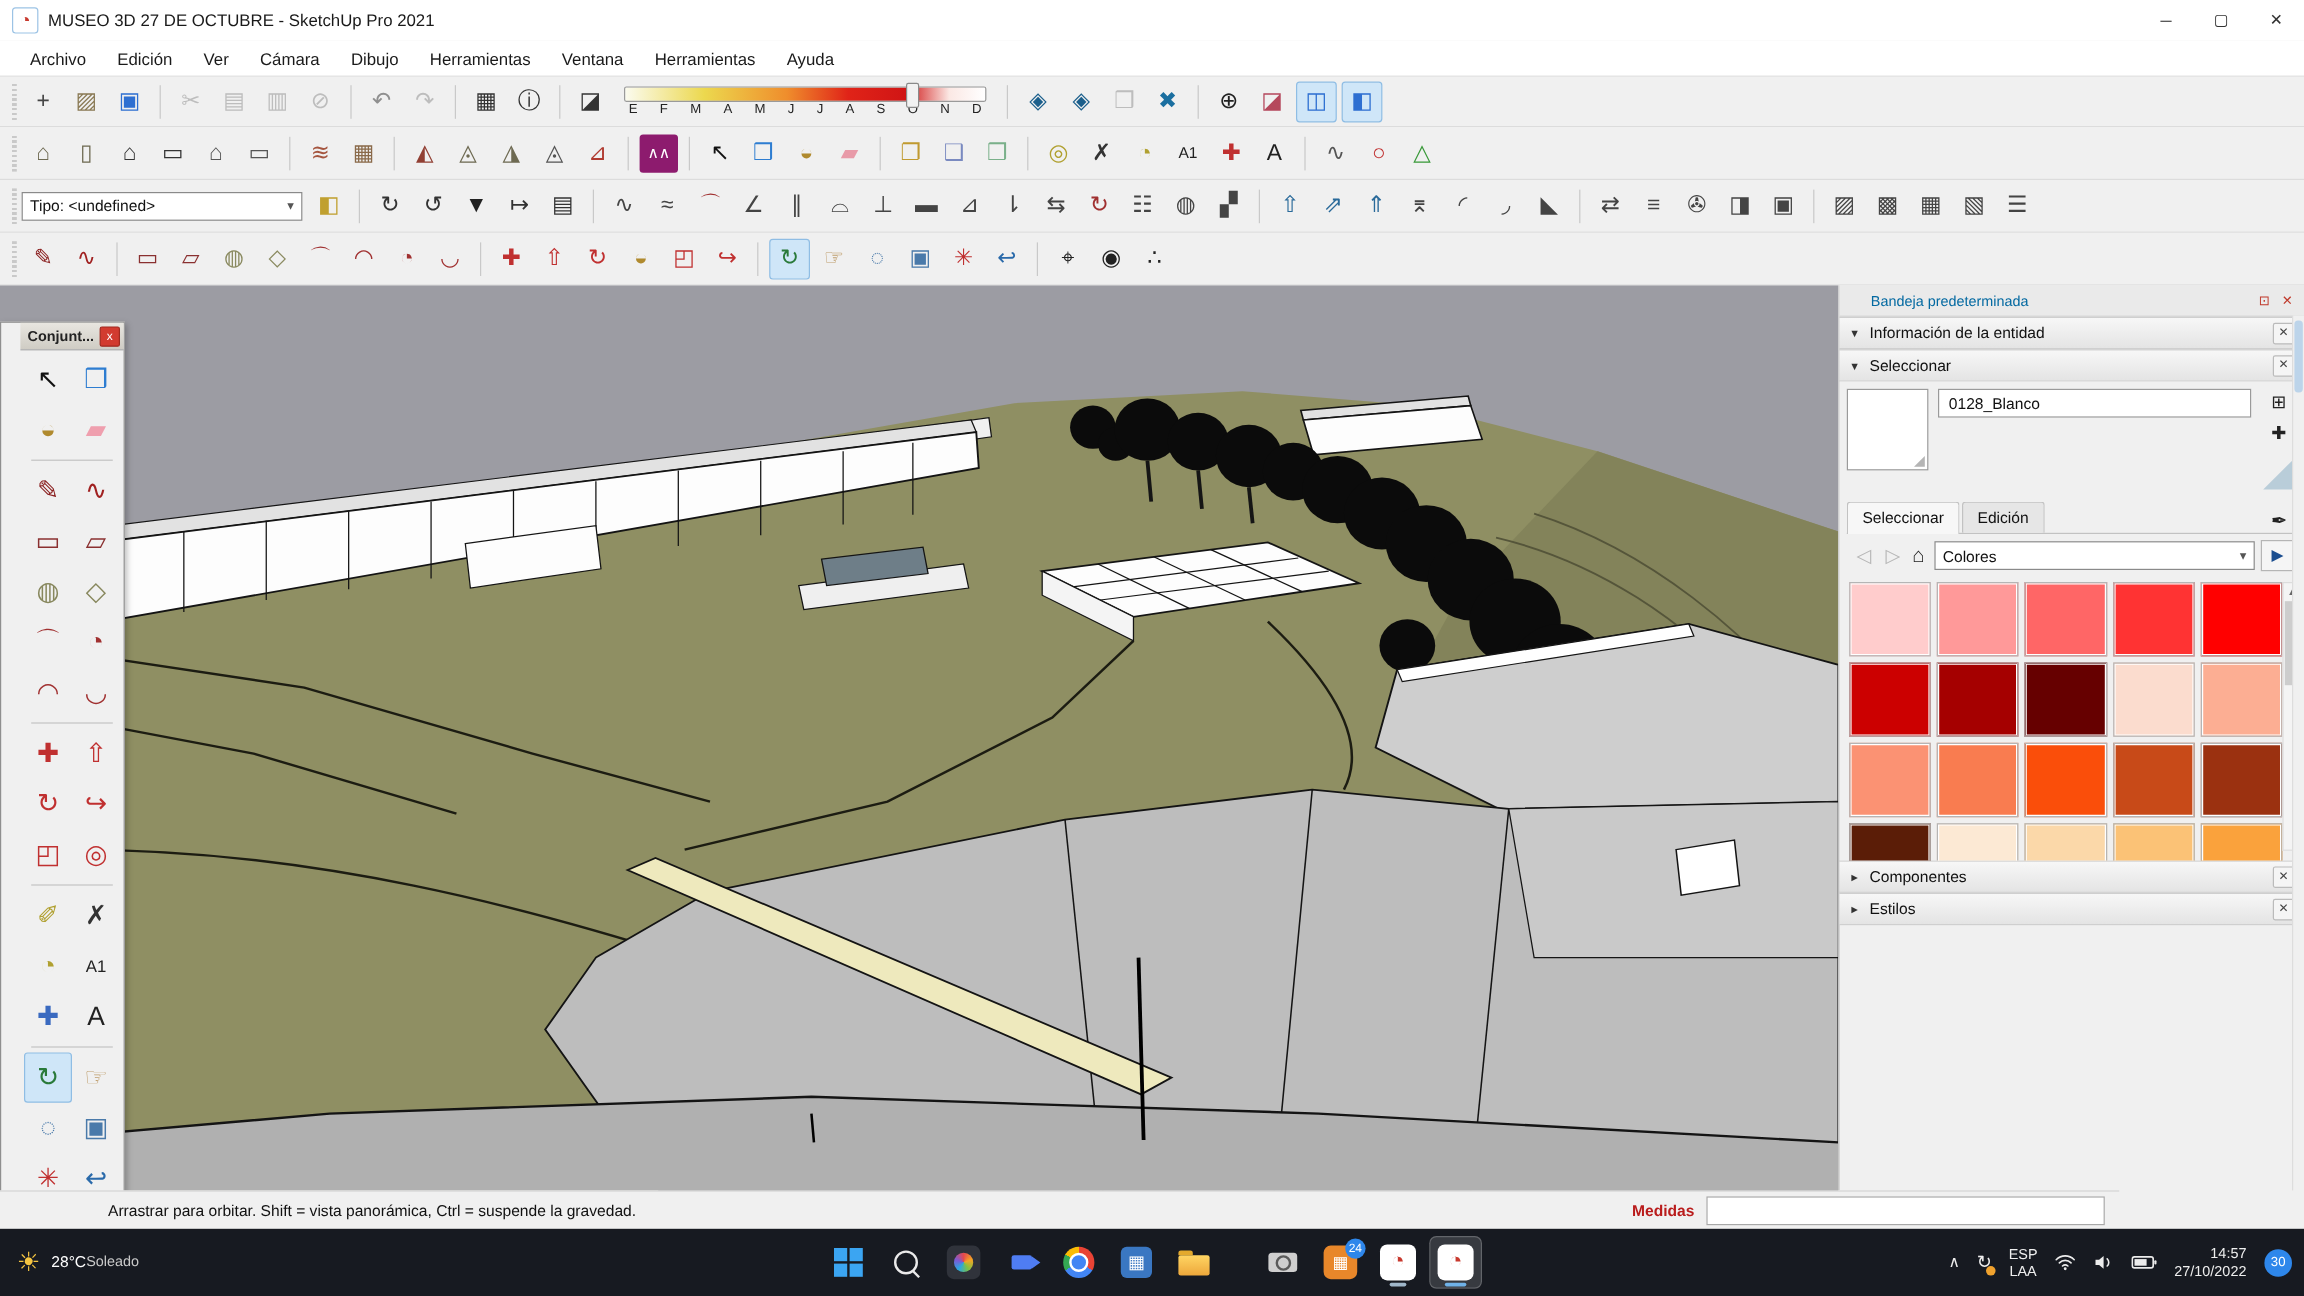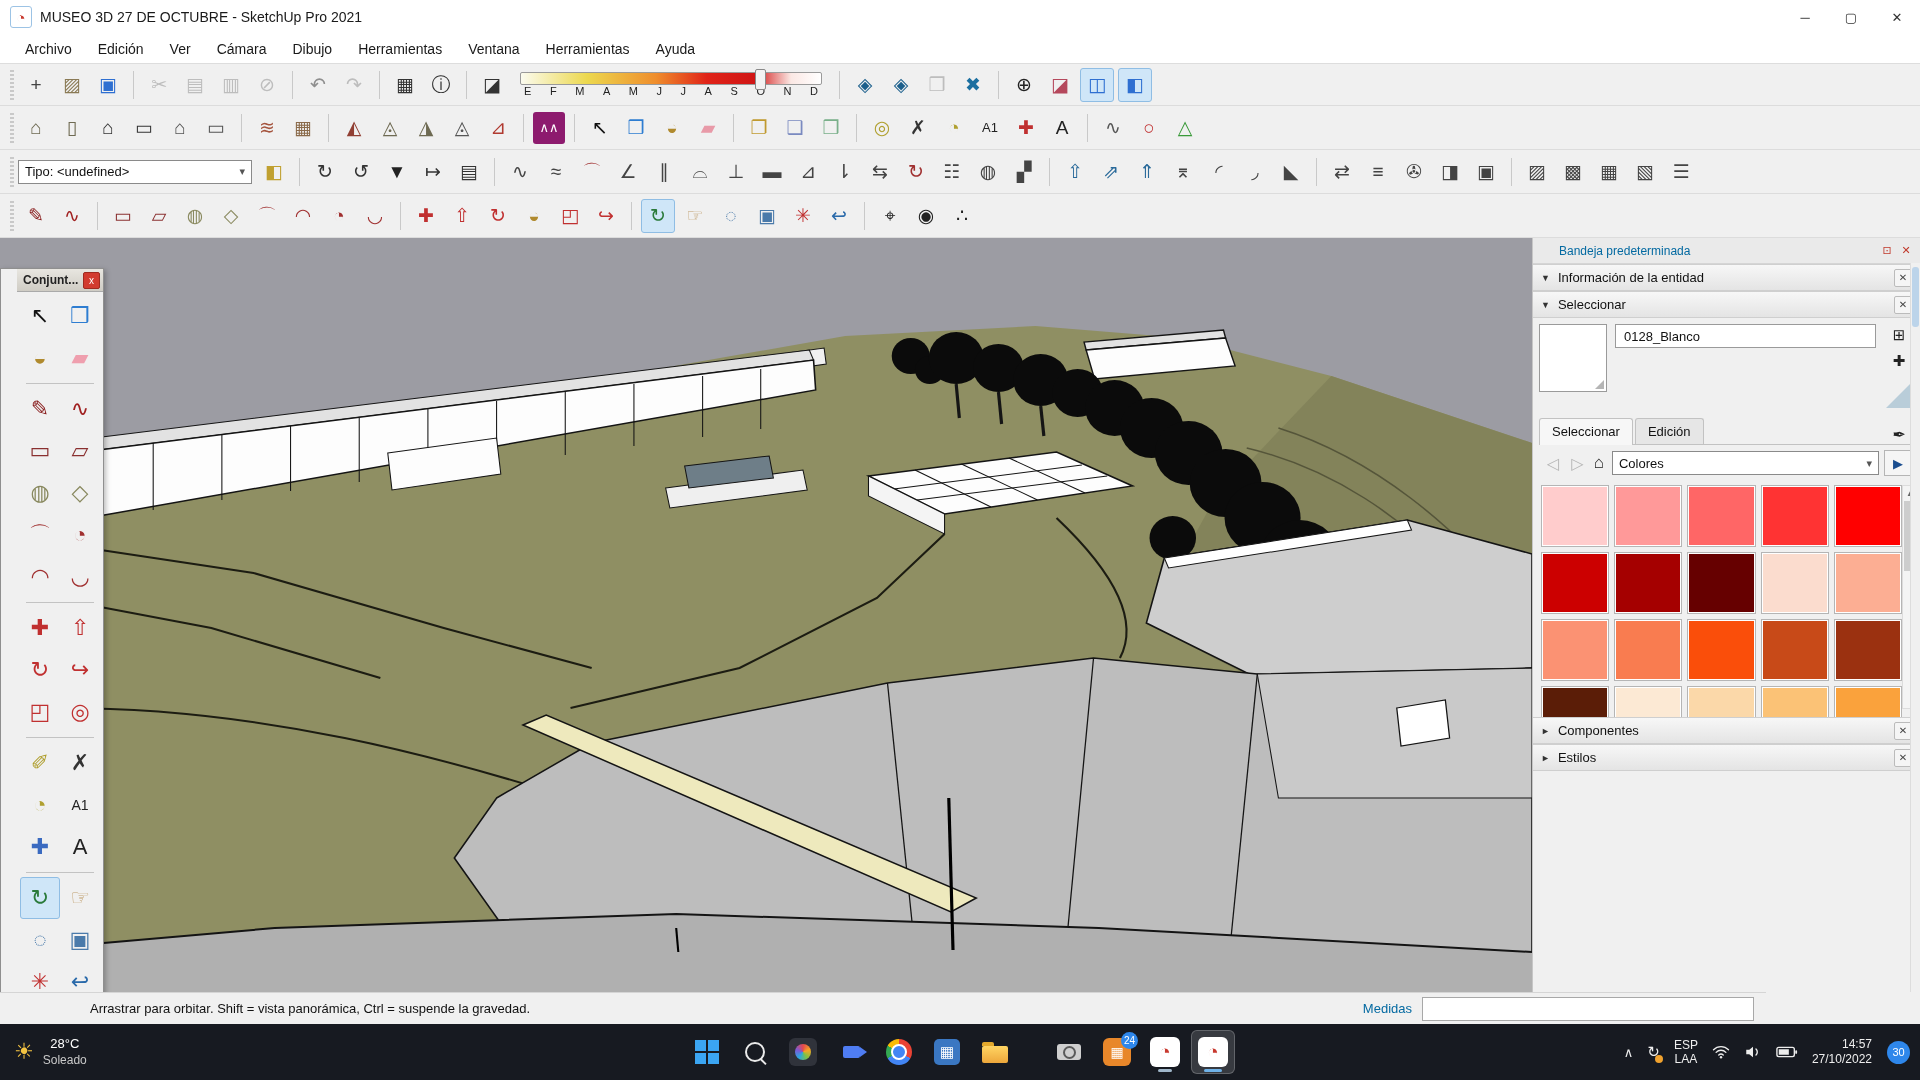--- a/index.html
+++ b/index.html
@@ -113,28 +113,28 @@
   #sw-scroll .arr{height:14px;display:flex;align-items:center;justify-content:center;font-size:8px;color:#666;}
   #sw-thumb{position:absolute;left:1px;top:15px;width:10px;height:70px;background:#cdcdcd;}
   
   #tray-scroll{position:absolute;right:0;top:25px;width:9px;height:729px;background:#f0f0f0;border-left:1px solid #ddd;}
   #tray-thumb{position:absolute;left:1px;top:4px;width:7px;height:60px;background:#bcd4ea;border-radius:3px;}
   
   #statusbar{position:absolute;left:0;top:992px;width:1766px;height:32px;background:#f0f0f0;
     border-top:1px solid #d5d5d5;display:flex;align-items:center;box-sizing:border-box;}
   #status-hint{font-size:13px;color:#111;margin-left:90px;}
   #measures{margin-left:auto;display:flex;align-items:center;margin-right:12px;}
-  #measures-label{font-size:13px;color:#0369a1;margin-right:10px;}
+  #measures-label{font-size:13px;color:#b91c1c;margin-right:10px;font-weight:bold;}
   #measures-input{width:330px;height:22px;background:#fff;border:1px solid #a8a8a8;}
   
   #taskbar{position:absolute;left:0;top:1024px;width:1920px;height:56px;background:#171a21;
     display:flex;align-items:center;color:#fff;}
   #weather{display:flex;align-items:center;padding:0 14px;height:100%;}
   #weather .sun{font-size:22px;color:#f5c542;margin-right:9px;}
-  #weather .wt{display:flex;flex-direction:column;line-height:1.25;text-align:center;}
+  #weather .wt{display:flex;line-height:1.25;text-align:center;}
   #weather .temp{font-size:13px;color:#fff;}
   #weather .cond{font-size:12px;color:#c9c9c9;}
   #tb-center{position:absolute;left:50%;transform:translateX(-50%);display:flex;align-items:center;height:100%;}
   .tb-app{position:relative;width:44px;height:44px;margin:0 2px;border-radius:6px;
     display:flex;align-items:center;justify-content:center;}
   .tb-app.active{background:rgba(255,255,255,.14);box-shadow:inset 0 0 0 1px rgba(255,255,255,.22);}
   .tb-app .run{position:absolute;bottom:2px;left:50%;transform:translateX(-50%);
     width:14px;height:3px;border-radius:2px;background:#9fb6c9;}
   .tb-app.active .run{background:#6fb2e8;width:18px;}
   .badge{position:absolute;top:2px;right:1px;min-width:17px;height:17px;border-radius:9px;

